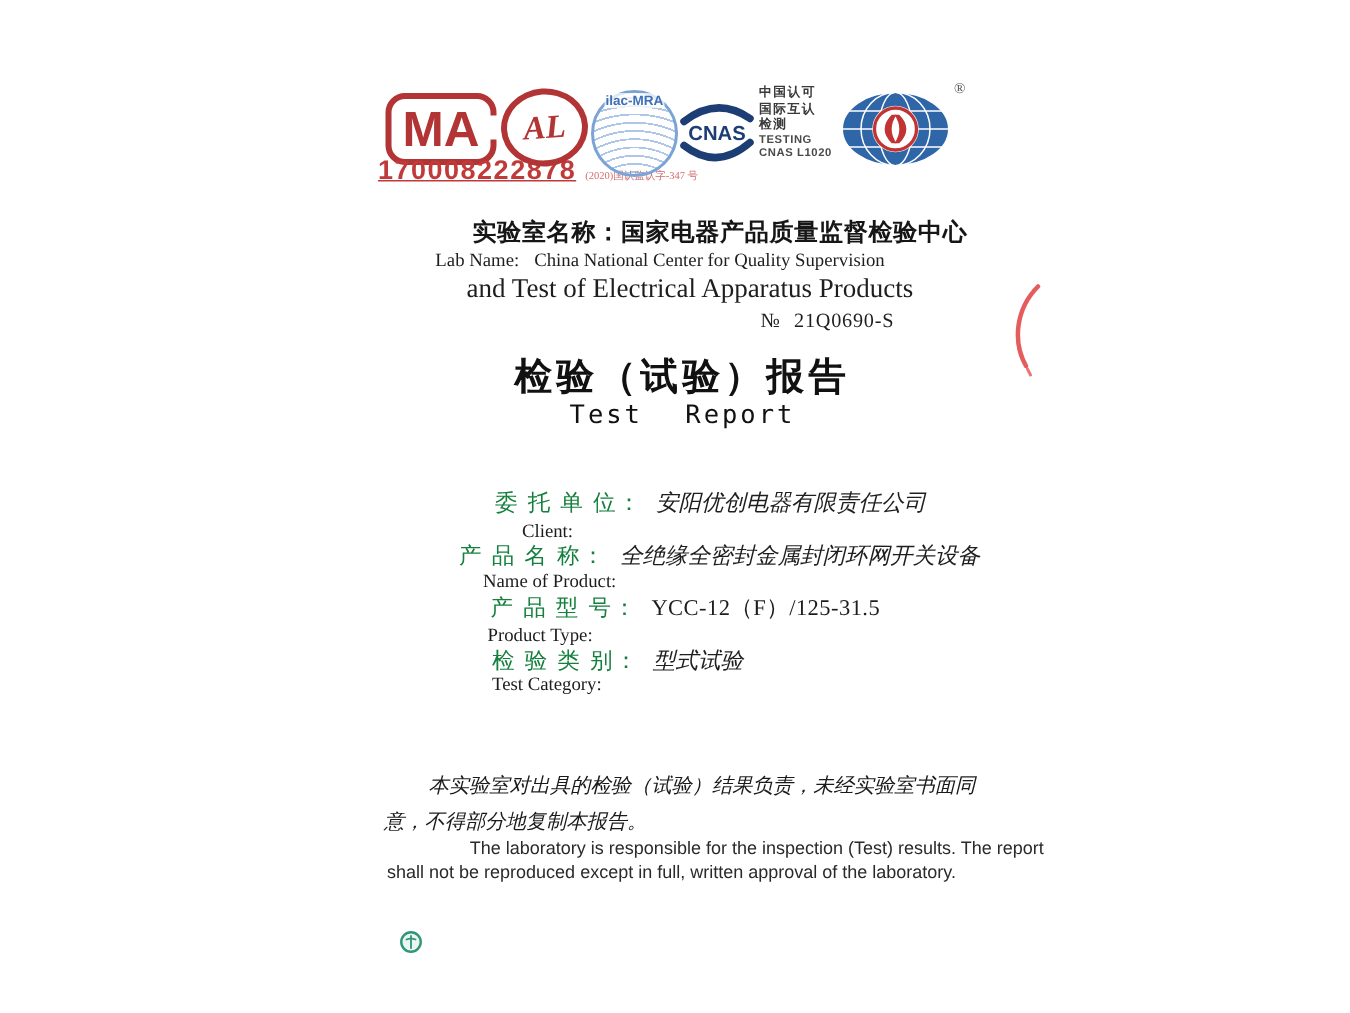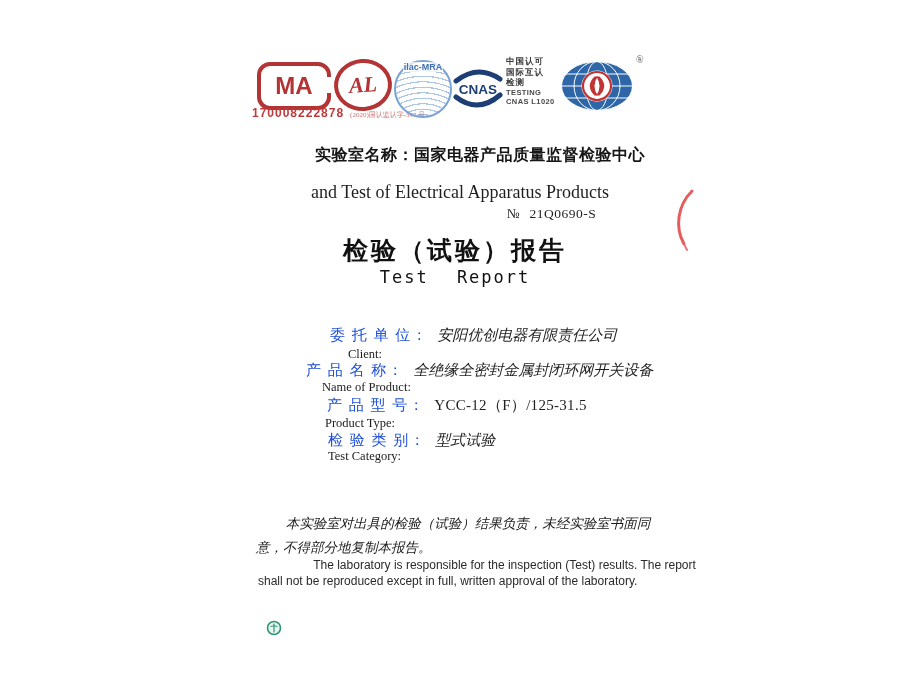--- a/index.html
+++ b/index.html
@@ -7,25 +7,25 @@
     position:relative;width:900px;height:675px;margin:0 auto;
     background:#ffffff;overflow:hidden;
     font-family:"Liberation Serif","DejaVu Serif",serif;color:#1e1e1e;
   }
   .abs{position:absolute;}
 
   
   .cma-mark{left:257px;top:62px;width:66px;height:40px;border:4px solid #b23434;
     border-radius:13px;display:flex;align-items:center;justify-content:center;}
   .cma-letters{font-family:"Liberation Sans",sans-serif;font-weight:bold;
-    font-size:24px;color:#b23434;letter-spacing:0px;}
+    font-size:33px;color:#b23434;letter-spacing:0px;}
   .cma-gap{position:absolute;right:-5px;top:11px;width:7px;height:16px;background:#fff;}
   .cma-number{left:252px;top:103px;white-space:nowrap;color:#c03a3a;}
   .cma-number .num{font-family:"Liberation Sans",sans-serif;font-weight:bold;
-    font-size:12px;letter-spacing:1px;}
+    font-size:18px;letter-spacing:1px;text-decoration:underline;}
   .cma-number .note{font-size:7px;opacity:.75;margin-left:2px;}
   .cal-mark{left:334px;top:59px;width:50px;height:44px;border:4px solid #b23434;
     border-radius:50%;display:flex;align-items:center;justify-content:center;transform:rotate(-4deg);}
   .cal-letters{font-family:"Liberation Serif",serif;font-weight:bold;font-style:italic;
     font-size:22px;color:#b23434;}
   .ilac-mark{left:394px;top:60px;width:54px;height:54px;border-radius:50%;
     border:2px solid #7ba4d6;
     background:repeating-radial-gradient(circle at 50% 160%,rgba(108,152,208,.55) 0 1.2px,rgba(255,255,255,0) 1.2px 5.5px);
     display:flex;align-items:flex-start;justify-content:center;}
   .ilac-label{font-family:"Liberation Sans",sans-serif;font-weight:bold;font-size:9px;
@@ -52,21 +52,21 @@
 
   
   .title-cn{left:280px;top:234px;width:350px;text-align:center;font-weight:bold;
     font-size:25px;letter-spacing:3px;color:#111;}
   .title-en{left:280px;top:267px;width:350px;text-align:center;
     font-family:"DejaVu Sans Mono","Liberation Mono",monospace;
     font-size:17px;letter-spacing:2px;word-spacing:16px;color:#111;}
 
   
   .f-cn{font-size:15px;white-space:nowrap;}
-  .f-label{letter-spacing:1.5px;color:#1d4ed8;}
+  .f-label{letter-spacing:1.5px;color:#15803d;}
   .f-value{margin-left:9px;}
   .kai{font-style:italic;}
   .latin{font-style:normal;letter-spacing:.3px;}
   .f-en{font-size:12.5px;color:#1c1c1c;white-space:nowrap;}
   .row-c1{left:330px;top:326px;}
   .row-e1{left:348px;top:347px;}
   .row-c2{left:306px;top:361px;}
   .row-e2{left:322px;top:380px;}
   .row-c3{left:327px;top:396px;}
   .row-e3{left:325px;top:416px;}
@@ -129,20 +129,23 @@
     <circle cx="37" cy="26" r="15.5" fill="#ffffff"></circle>
     <circle cx="37" cy="26" r="14" fill="none" stroke="#c23434" stroke-width="2.2"></circle>
     <path d="M34.5,16.5 q-9.5,9.5 0,19 l3.2,0 q-6.5,-9.5 0,-19 z" fill="#c23434"></path>
     <path d="M39.5,16.5 q9.5,9.5 0,19 l-3.2,0 q6.5,-9.5 0,-19 z" fill="#c23434"></path>
   </svg>
   <span class="abs reg-mark">®</span>
 
   <div class="abs lab-cn">
     <span>实验室名称：</span><span>国家电器产品质量监督检验中心</span>
   </div>
+  <div class="abs lab-en1">
+    <span class="lab-en-label">Lab Name:</span><span>China National Center for Quality Supervision</span>
+  </div>
   <div class="abs lab-en2">and Test of Electrical Apparatus Products</div>
 
   <div class="abs report-no">
     <span>№</span><span class="no-val">21Q0690-S</span>
   </div>
   <svg class="abs red-arc" width="30" height="64" viewBox="0 0 30 64">
     <path d="M24,3 C9,18 7,40 16,56" fill="none" stroke="#e04040" stroke-width="3" stroke-linecap="round" opacity="0.85"></path>
     <path d="M17,58 L19,62" stroke="#e04040" stroke-width="2" stroke-linecap="round" opacity="0.7"></path>
   </svg>
 

